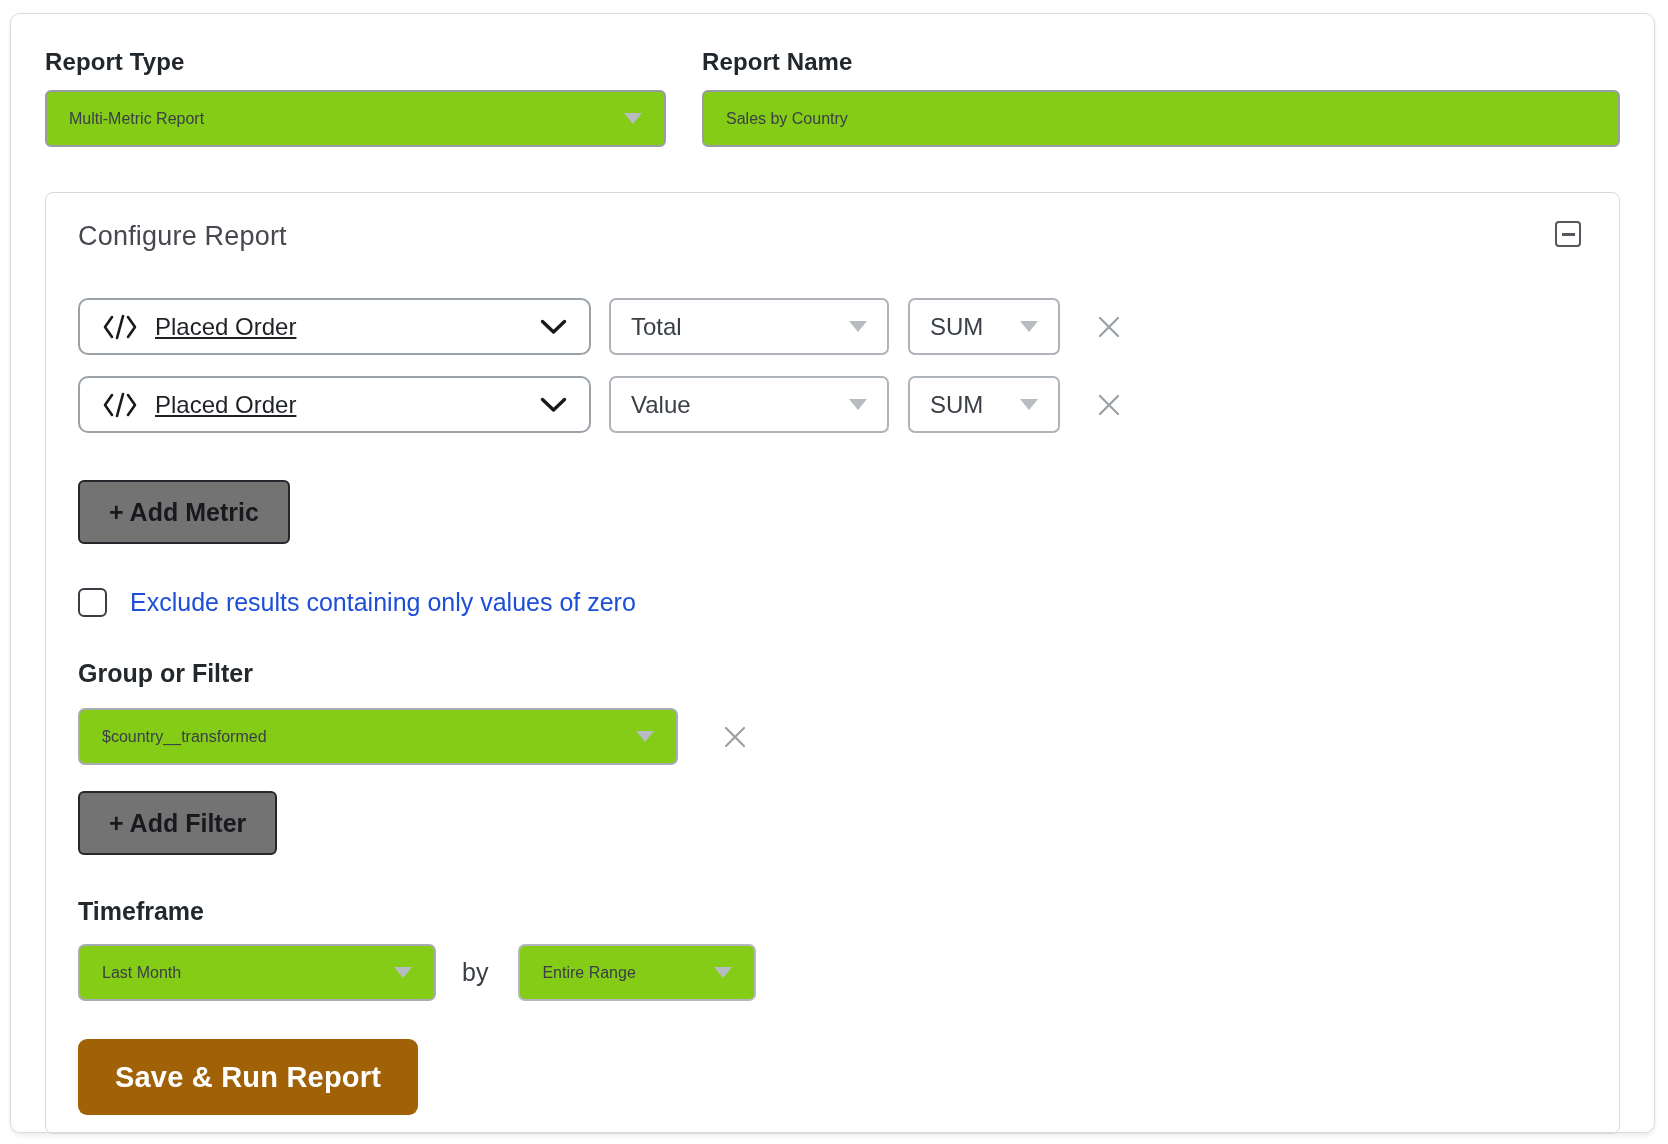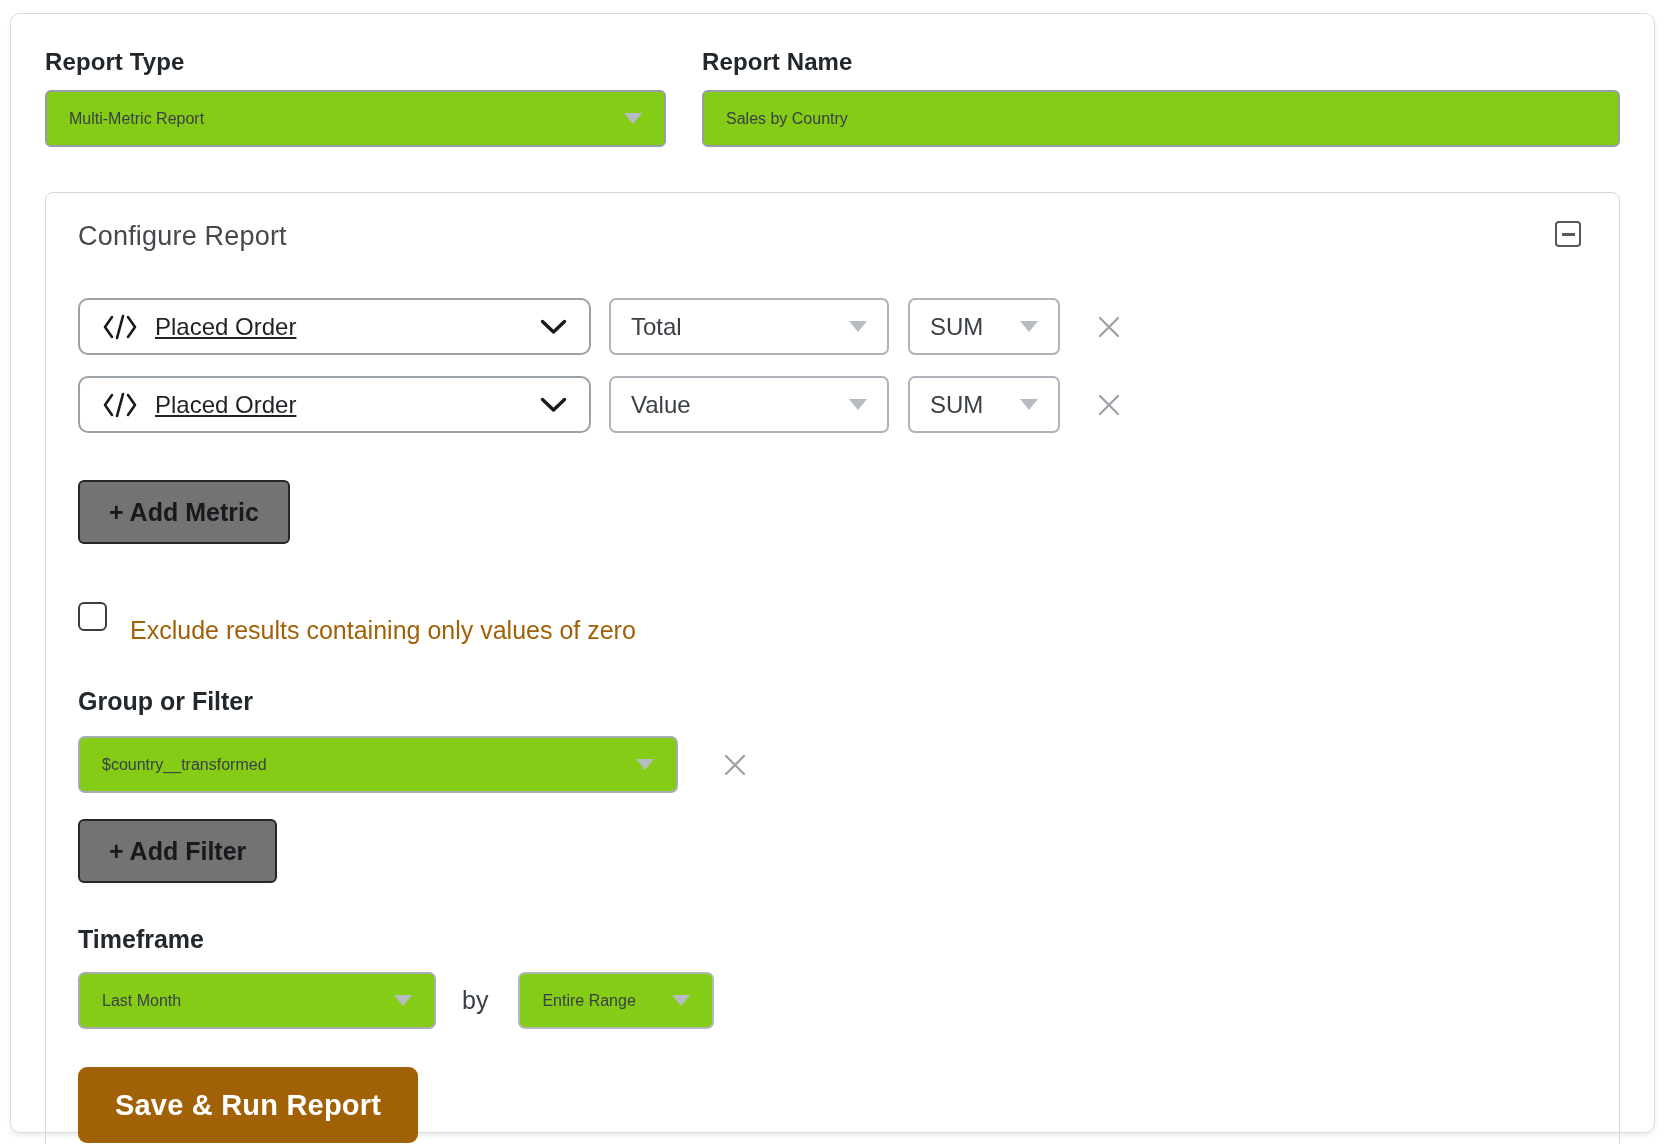--- a/index.html
+++ b/index.html
@@ -109,30 +109,30 @@
     display: inline-flex; align-items: center;
   }
   
   .checkbox-row { margin-top: 44px; display: flex; align-items: center; }
   .checkbox {
     width: 29px; height: 29px; flex: none;
     border: 2.5px solid #383e44;
     border-radius: 6px;
     background: #fff; cursor: pointer;
   }
-  .checkbox-label { margin-left: 23px; font-size: 25px; color: #a16207; margin-top: 28px; }
+  .checkbox-label { margin-left: 23px; font-size: 25px; color: #1d4ed8; }
   
   .section-label { margin-top: 42px; font-size: 25px; font-weight: 700; color: #23282d; }
   .group-row { margin-top: 20px; display: flex; align-items: center; }
   .group-select { width: 600px; border-color: #a6acb2; border-radius: 7px; }
   .group-row .x-btn { margin-left: 40px; }
   .tf-row { margin-top: 18px; display: flex; align-items: center; }
   .tf-range { width: 358px; border-color: #a6acb2; border-radius: 7px; }
   .by-label { margin: 0 30px 0 26px; font-size: 25px; color: #3a4046; }
-  .tf-interval { width: 196px; border-color: #b2b8bd; border-radius: 7px; }
+  .tf-interval { width: 238px; border-color: #b2b8bd; border-radius: 7px; }
   .tf-interval .caret { margin-left: auto; }
   
   .save-btn {
     margin-top: 38px;
     height: 76px;
     padding: 0 37px;
     border: none; border-radius: 9px;
     background: #17191c; color: #ffffff;
     font-size: 29px; font-weight: 600; letter-spacing: 0.2px;
     font-family: "Liberation Sans", sans-serif;

